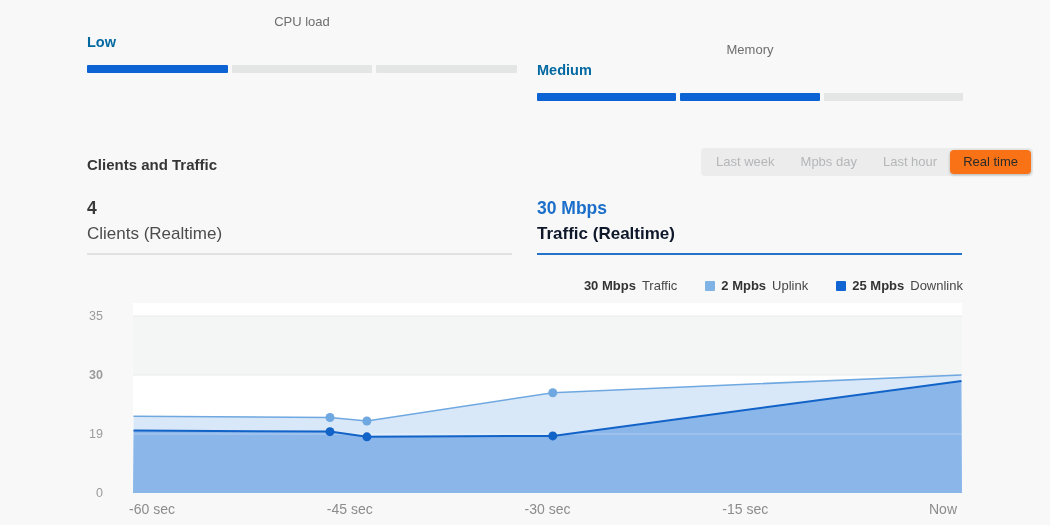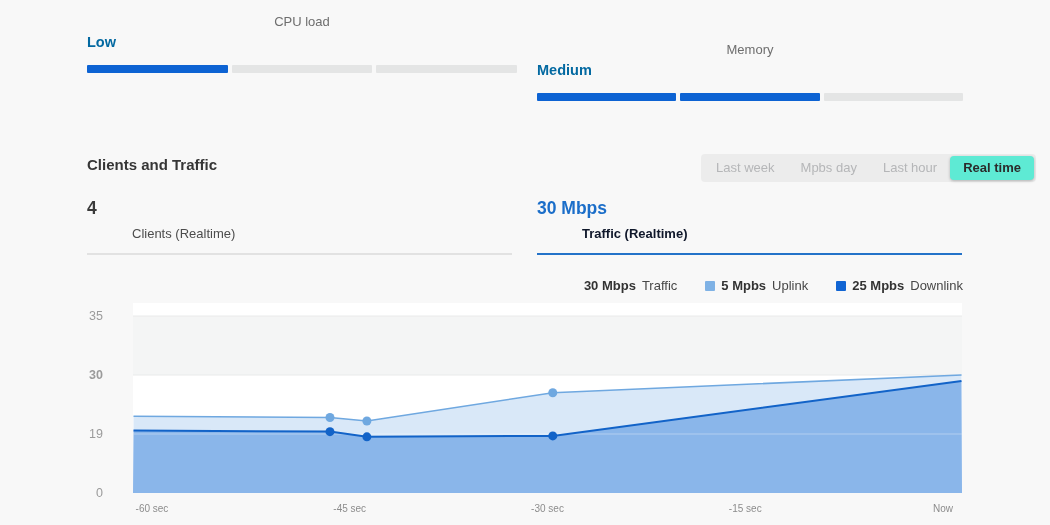--- a/index.html
+++ b/index.html
@@ -26,42 +26,42 @@
   
   .tab-group{
     display:flex;align-items:center;
     background:#ececec;border-radius:4px;padding:2px;height:28px;box-sizing:border-box;
   }
   .tab{
     font-size:13px;color:#b5b6b8;padding:4px 13px;border-radius:4px;cursor:pointer;
     line-height:16px;white-space:nowrap;
   }
   .tab.active{
-    background:#5eead4;color:#2b2b2b;font-weight:bold;
+    background:#f97316;color:#2b2b2b;font-weight:normal;
     box-shadow:0 1px 3px rgba(0,0,0,0.25);
   }
 
   
   .stat-card{width:425px;box-sizing:border-box;padding-bottom:11px;}
   .stat-value{font-size:17.5px;font-weight:bold;line-height:22px;color:#3a3a3a;}
-  .stat-label{font-size:13px;line-height:16px;color:#4c4c4c;margin-top:7px;margin-left:45px;}
+  .stat-label{font-size:17px;line-height:16px;color:#4c4c4c;margin-top:7px;}
   .stat-card.clients{border-bottom:2px solid #e2e2e2;}
   .stat-card.traffic{border-bottom:2.5px solid #2473c9;}
   .stat-card.traffic .stat-value{color:#1b6ec9;}
   .stat-card.traffic .stat-label{color:#0f172a;font-weight:bold;}
 
   
   .legend{display:flex;justify-content:flex-end;align-items:center;gap:28px;font-size:13px;color:#474747;}
   .legend-item{display:flex;align-items:center;gap:6px;white-space:nowrap;}
   .legend-swatch{width:10px;height:10px;border-radius:1px;display:inline-block;}
   .legend-val{font-weight:bold;color:#333;}
 
   
   .ytick{position:absolute;width:34px;text-align:right;left:69px;font-size:12.5px;color:#9b9b9b;line-height:16px;}
-  .xtick{position:absolute;width:80px;text-align:center;top:501px;font-size:10px;color:#8c8c8c;line-height:16px;}
+  .xtick{position:absolute;width:80px;text-align:center;top:501px;font-size:14px;color:#8c8c8c;line-height:16px;}
 
   svg{display:block;}
 </style>
 </head>
 <body>
 
 <svg id="chart-svg" class="abs" style="left:0;top:0;" width="1050" height="525">
     <rect x="133" y="303" width="829" height="190" fill="#ffffff"></rect>
     <rect x="133" y="316" width="829" height="59" fill="#f4f5f5"></rect>
     <line x1="133" y1="316" x2="962" y2="316" stroke="#e9eaea" stroke-width="1"></line>
@@ -106,21 +106,21 @@
   <div class="sys-value">Medium</div>
   <div class="sys-bar">
     <div class="sys-seg filled"></div>
     <div class="sys-seg filled"></div>
     <div class="sys-seg"></div>
   </div>
 </div>
 
 <div class="abs section-title" style="left:87px;top:156px;">Clients and Traffic</div>
 
-<div class="abs tab-group" style="left:701px;top:154px;">
+<div class="abs tab-group" style="left:701px;top:148px;">
   <div class="tab">Last week</div>
   <div class="tab">Mpbs day</div>
   <div class="tab">Last hour</div>
   <div class="tab active">Real time</div>
 </div>
 
 <div class="abs stat-card clients" style="left:87px;top:197px;">
   <div class="stat-value">4</div>
   <div class="stat-label">Clients (Realtime)</div>
 </div>
@@ -130,21 +130,21 @@
   <div class="stat-label">Traffic (Realtime)</div>
 </div>
 
 <div class="abs legend" style="left:537px;top:278px;width:426px;">
   <div class="legend-item">
     <span class="legend-val">30 Mbps</span>
     <span>Traffic</span>
   </div>
   <div class="legend-item">
     <span class="legend-swatch" id="swatch-uplink" style="background: rgb(127, 178, 229);"></span>
-    <span class="legend-val">5 Mpbs</span>
+    <span class="legend-val">2 Mpbs</span>
     <span>Uplink</span>
   </div>
   <div class="legend-item">
     <span class="legend-swatch" id="swatch-downlink" style="background: rgb(17, 101, 211);"></span>
     <span class="legend-val">25 Mpbs</span>
     <span>Downlink</span>
   </div>
 </div>
 
 </body></html>

